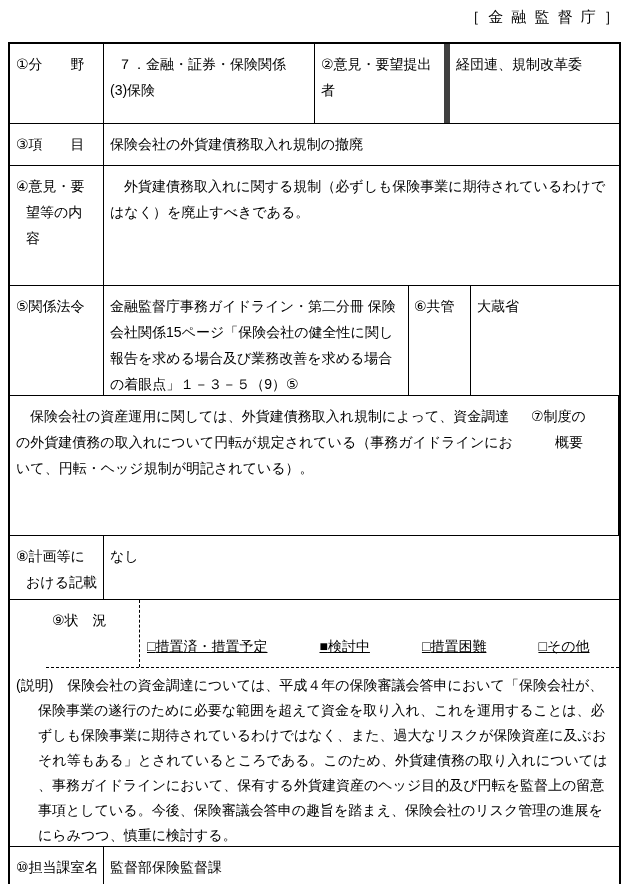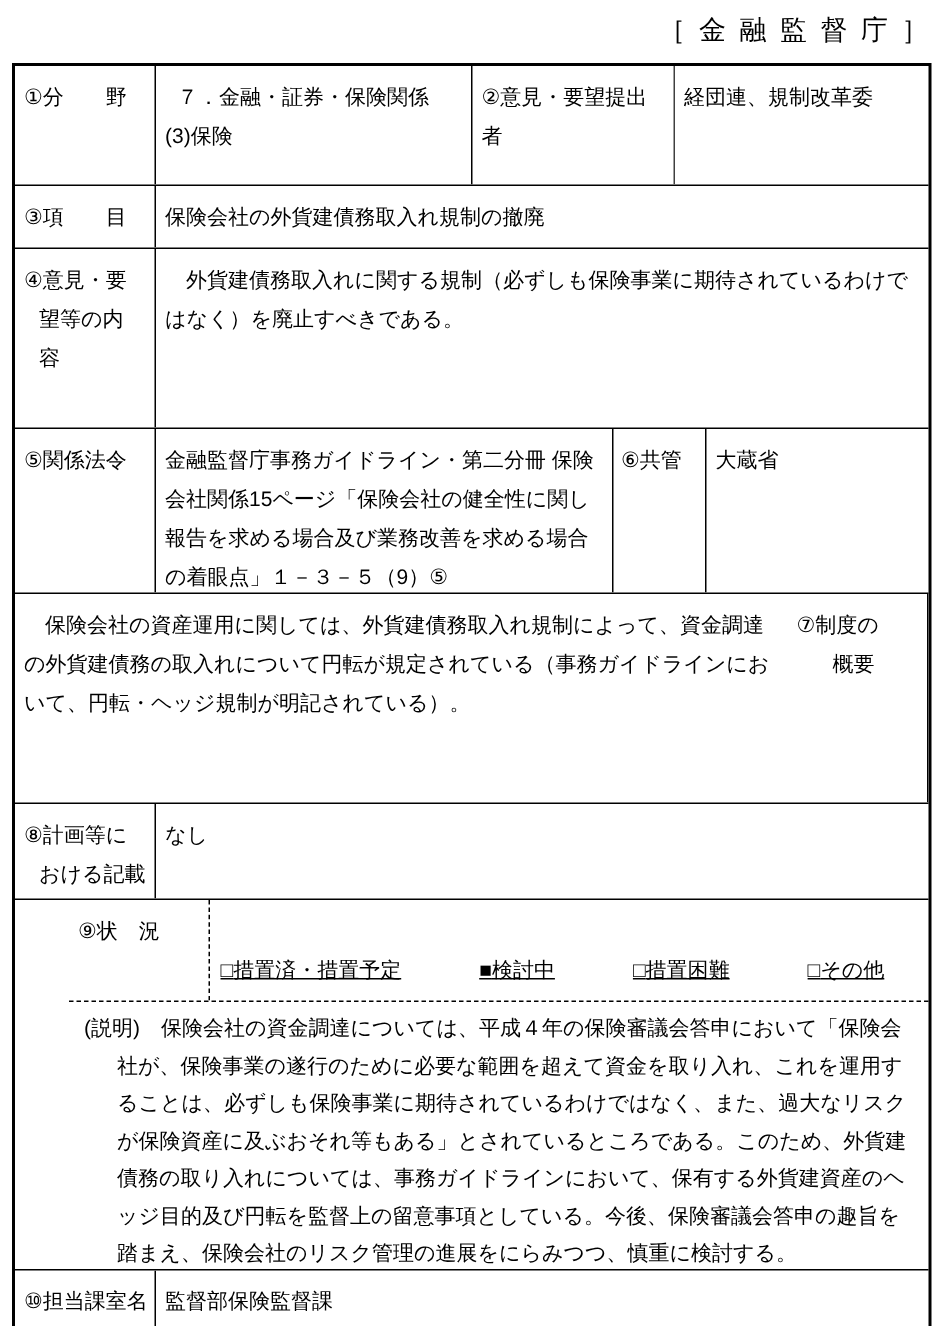--- a/index.html
+++ b/index.html
@@ -3,21 +3,21 @@
 <meta charset="utf-8">
 <style>
   html,body{margin:0;padding:0;}
   body{
     width:629px;height:884px;background:#ffffff;color:#000000;
     font-family:"Liberation Sans","DejaVu Sans",sans-serif;
     font-size:14px;position:relative;overflow:hidden;
   }
   .doc-title{
     position:absolute;top:8px;right:8px;
-    font-size:18px;letter-spacing:2px;white-space:pre;
+    font-size:15px;letter-spacing:2px;white-space:pre;
   }
   .tbl{
     position:absolute;left:8px;top:42px;width:613px;
     border:2px solid #000;background:#fff;box-sizing:border-box;
   }
   .row{display:flex;border-bottom:1px solid #000;box-sizing:border-box;overflow:hidden;}
   .row.last{border-bottom:none;}
   .row.dashed-bottom{border-bottom:1px dashed #000;}
   .cell{
     box-sizing:border-box;padding:7px 6px 3px 6px;line-height:26px;
@@ -26,23 +26,23 @@
   .lbl{
     width:94px;flex:none;border-right:1px solid #000;
     padding-left:16px;padding-right:2px;text-indent:-10px;
   }
   .lbl.dashed{border-right:1px dashed #000;}
   .val{flex:1;line-break:anywhere;overflow-wrap:anywhere;}
   .ti8{text-indent:8px;}
   .ti14{text-indent:14px;}
   .r1{height:80px;} .r2{height:42px;} .r3{height:120px;}
   .r4{height:110px;} .r5{height:140px;} .r6{height:64px;}
-  .r7{height:68px;margin-left:36px;} .r8{height:179px;padding-left:40px;} .r9{height:47px;}
+  .r7{height:68px;margin-left:36px;} .r8{height:179px;} .r9{height:47px;}
   .r1 .val1{width:211px;flex:none;border-right:1px solid #000;}
-  .r1 .lbl2{width:135px;flex:none;border-right:1px solid #404040;padding-left:6px;padding-right:4px;text-indent:0;}
+  .r1 .lbl2{width:135px;flex:none;border-right:6px solid #404040;padding-left:6px;padding-right:4px;text-indent:0;}
   .r4 .val1{width:305px;flex:none;border-right:1px solid #000;}
   .r4 .lbl6{width:62px;flex:none;border-right:1px solid #000;padding-left:5px;padding-right:0;text-indent:0;}
   .status-line{display:flex;gap:52px;padding-left:1px;white-space:pre;text-decoration:underline;}
   .status-option{white-space:pre;}
   .expl{
     padding:5px 6px 3px 28px;text-indent:-22px;line-height:25px;
     line-break:anywhere;overflow-wrap:anywhere;
   }
 </style>
 </head>

